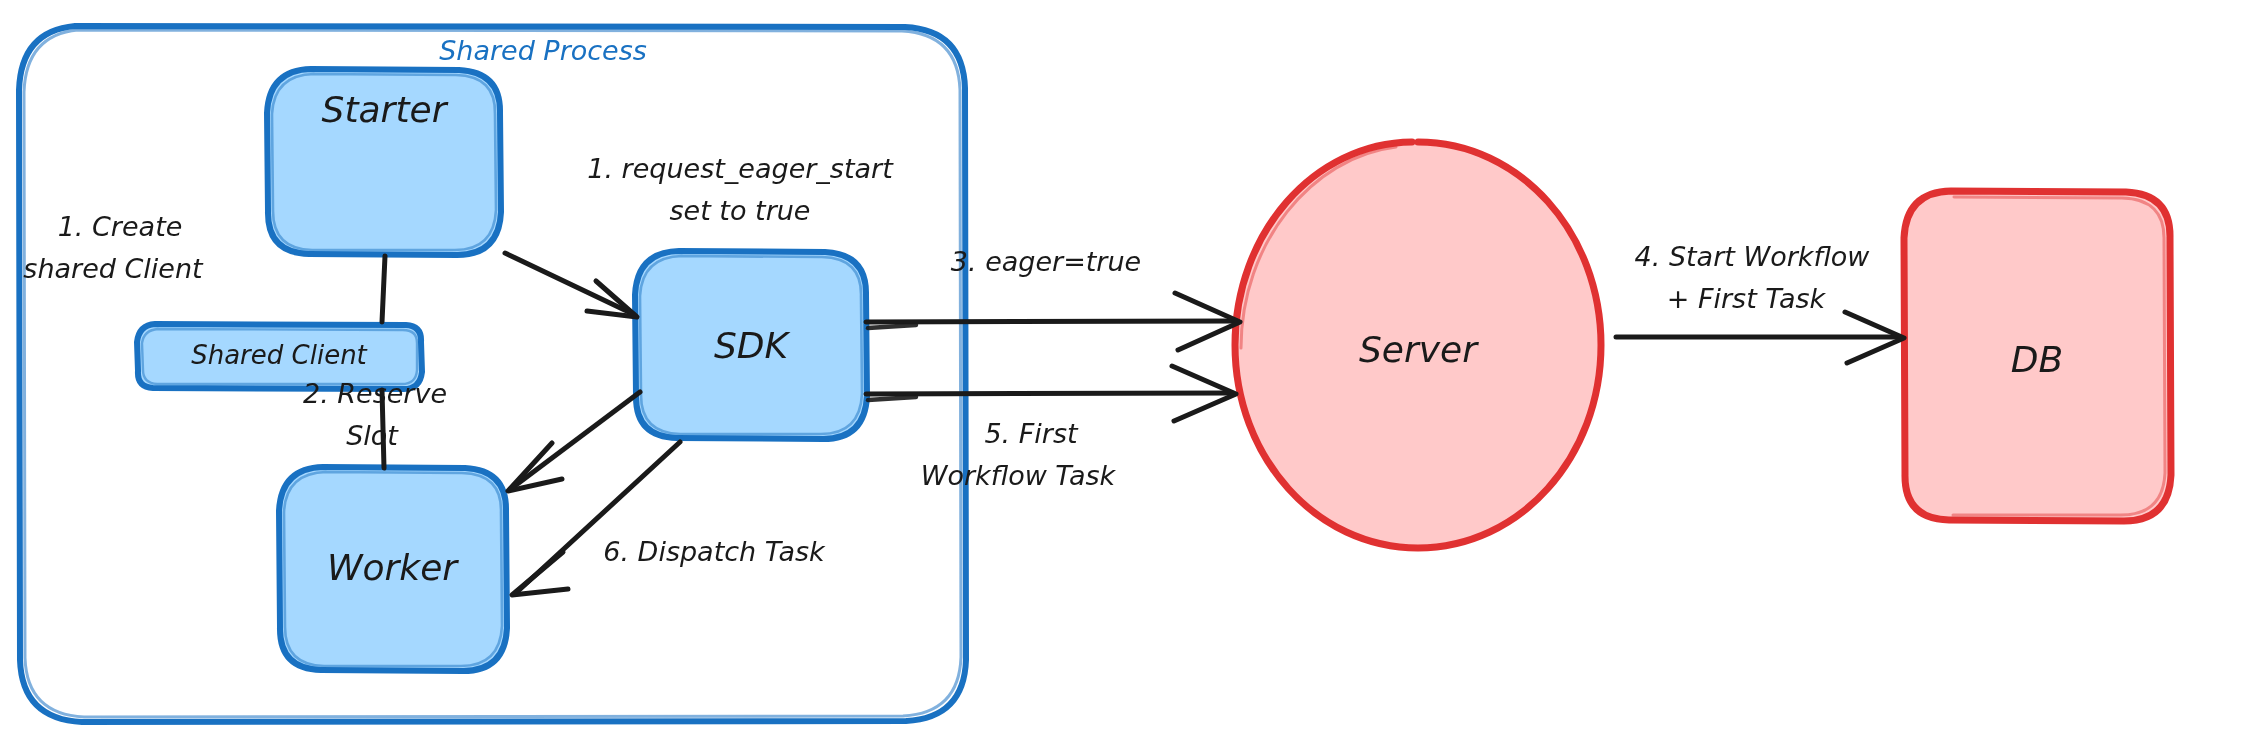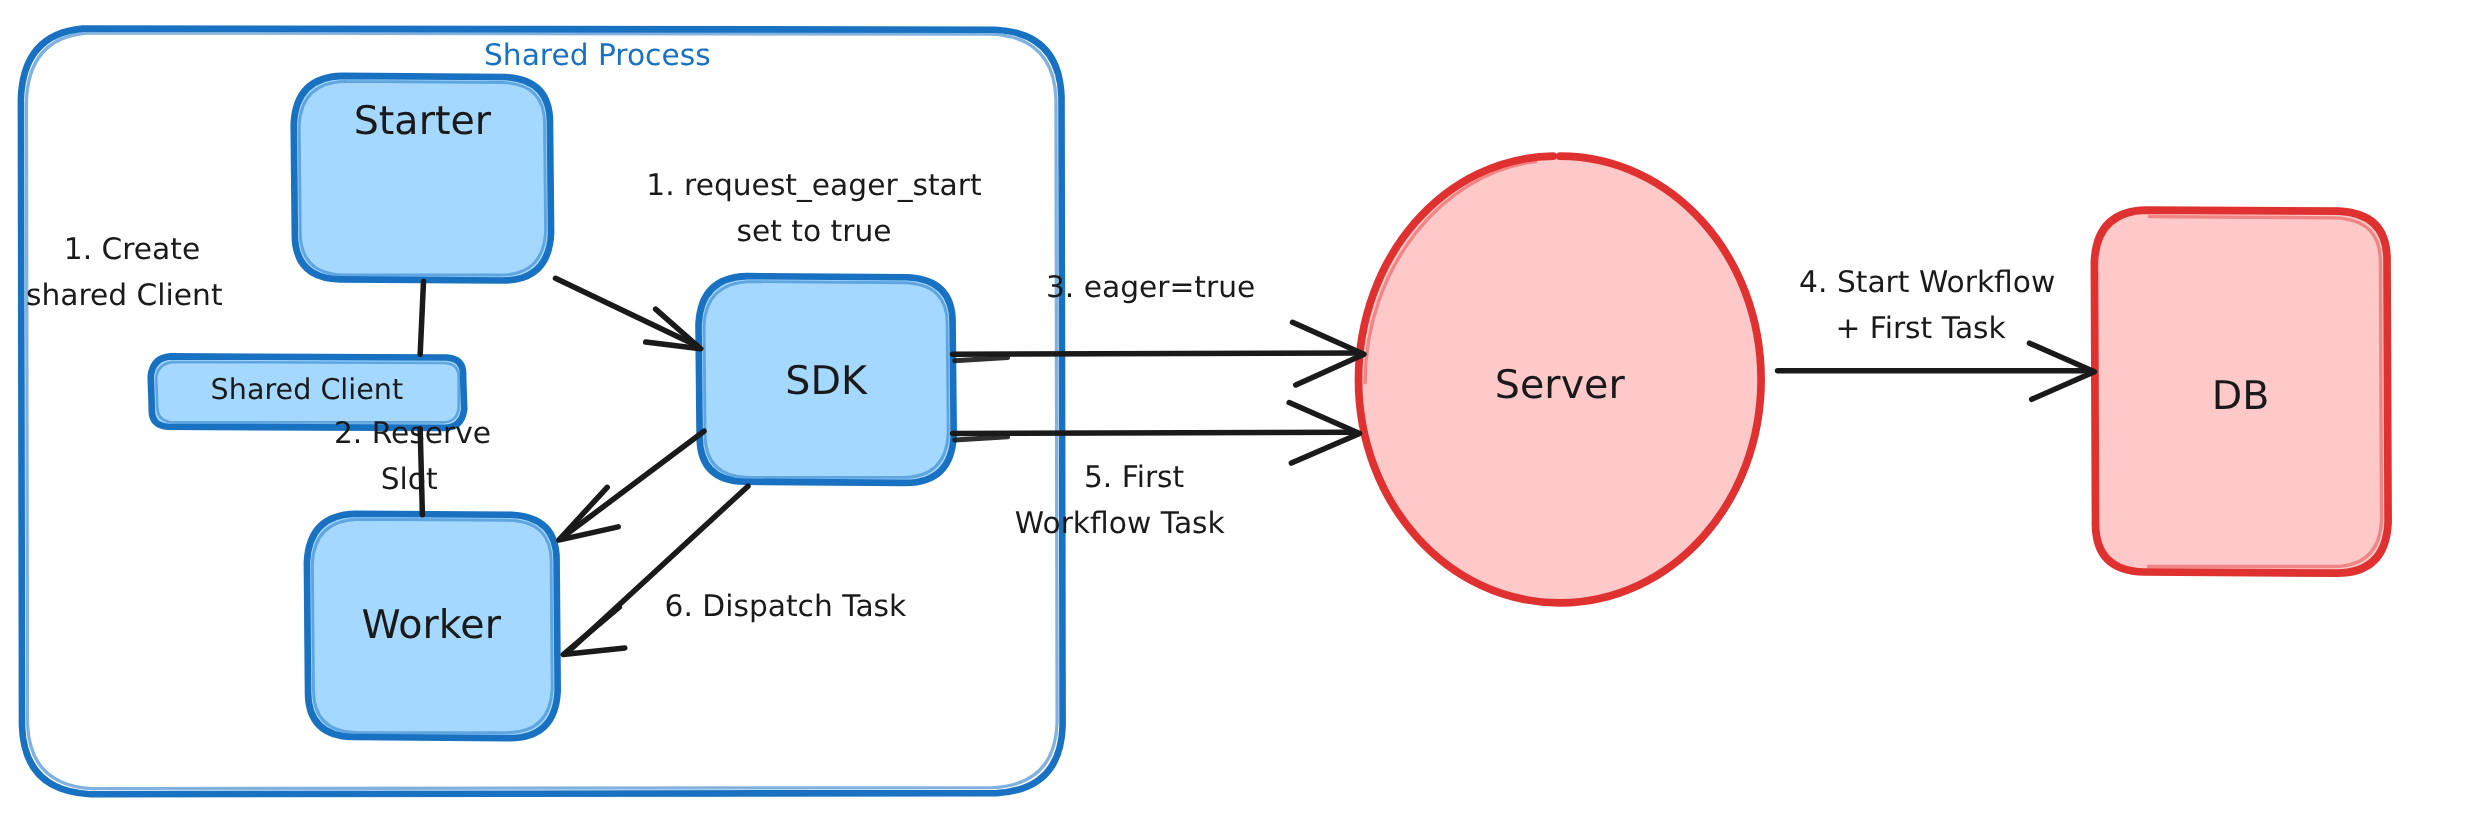--- a/index.html
+++ b/index.html
@@ -11,20 +11,21 @@
     width: 2248px;
     height: 754px;
     font-family: "DejaVu Sans", sans-serif;
     overflow: hidden;
   }
   #diagram-root {
     position: relative;
     width: 2248px;
     height: 754px;
     background: #ffffff;
+    font-style: italic;
   }
   svg.canvas {
     position: absolute;
     top: 0;
     left: 0;
     width: 2248px;
     height: 754px;
   }
   .node-label,
   .edge-label,

